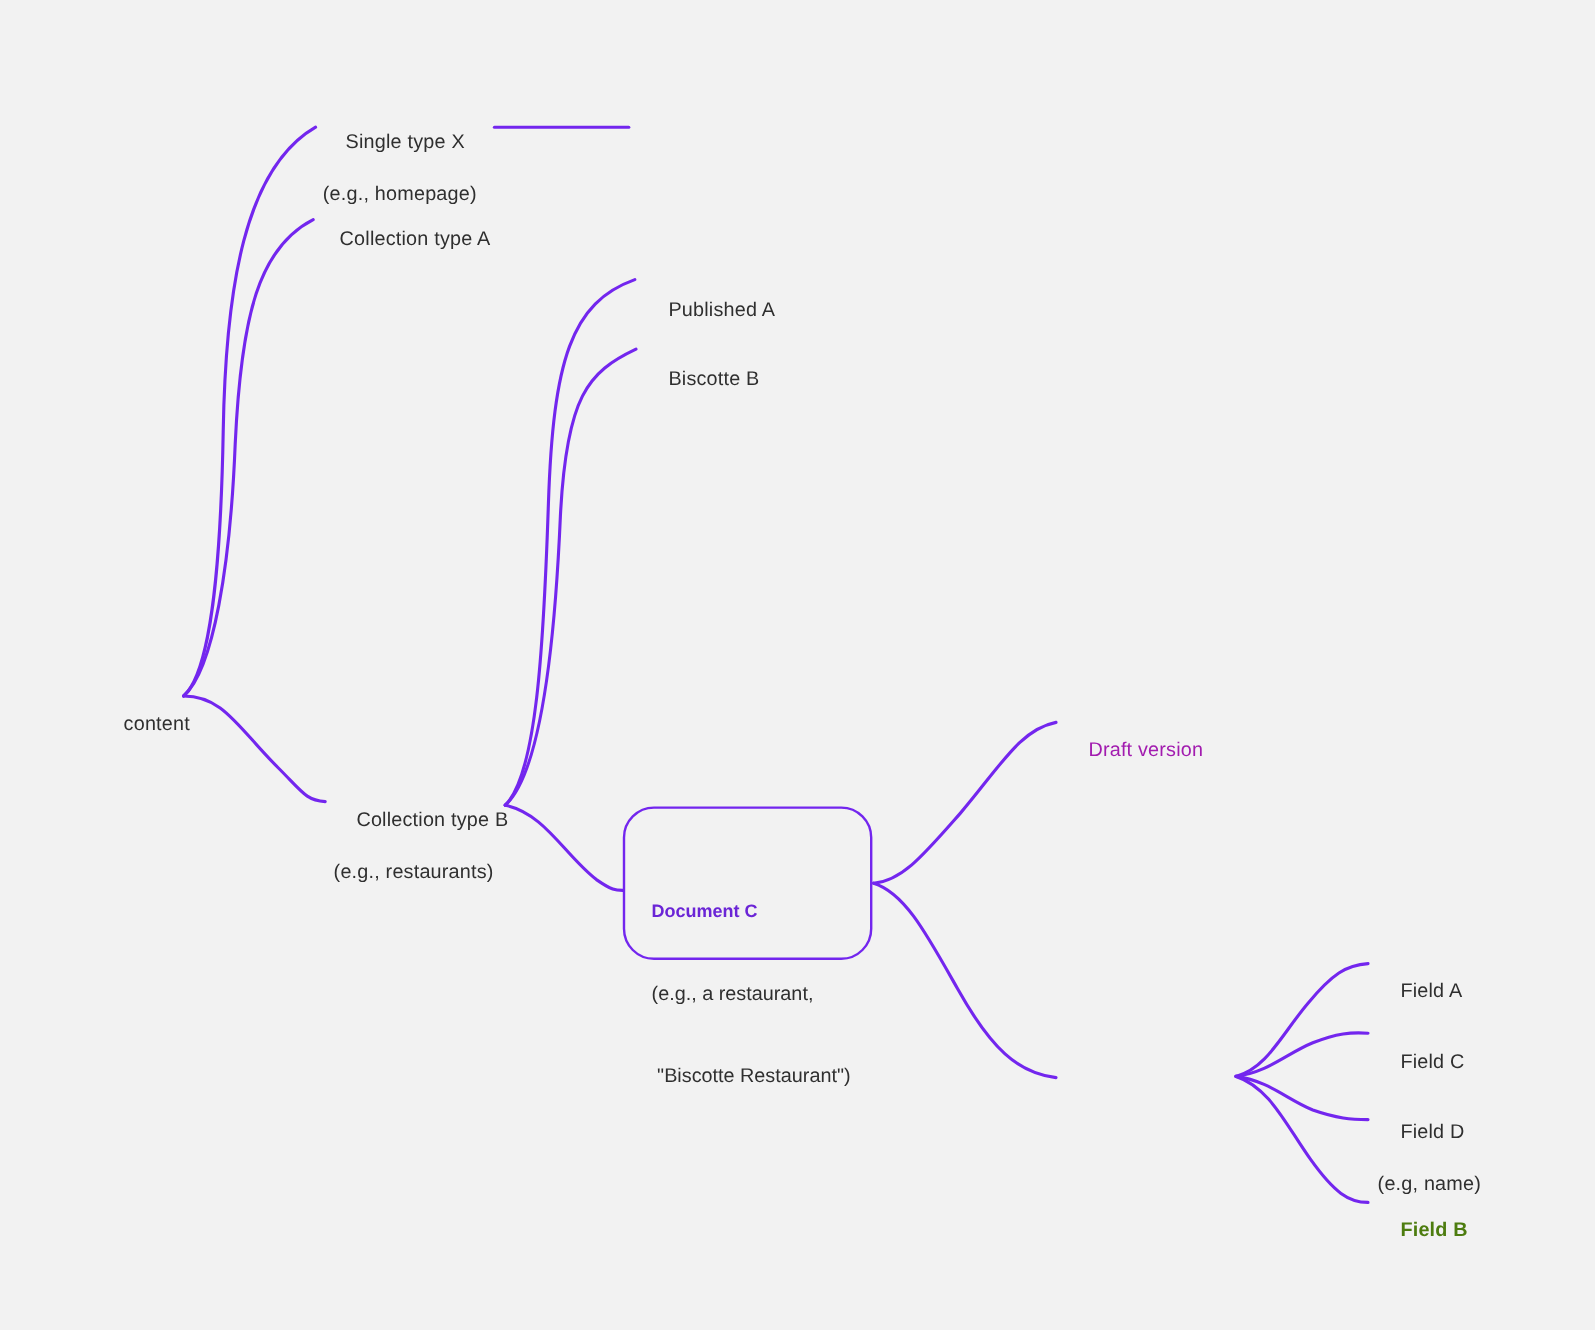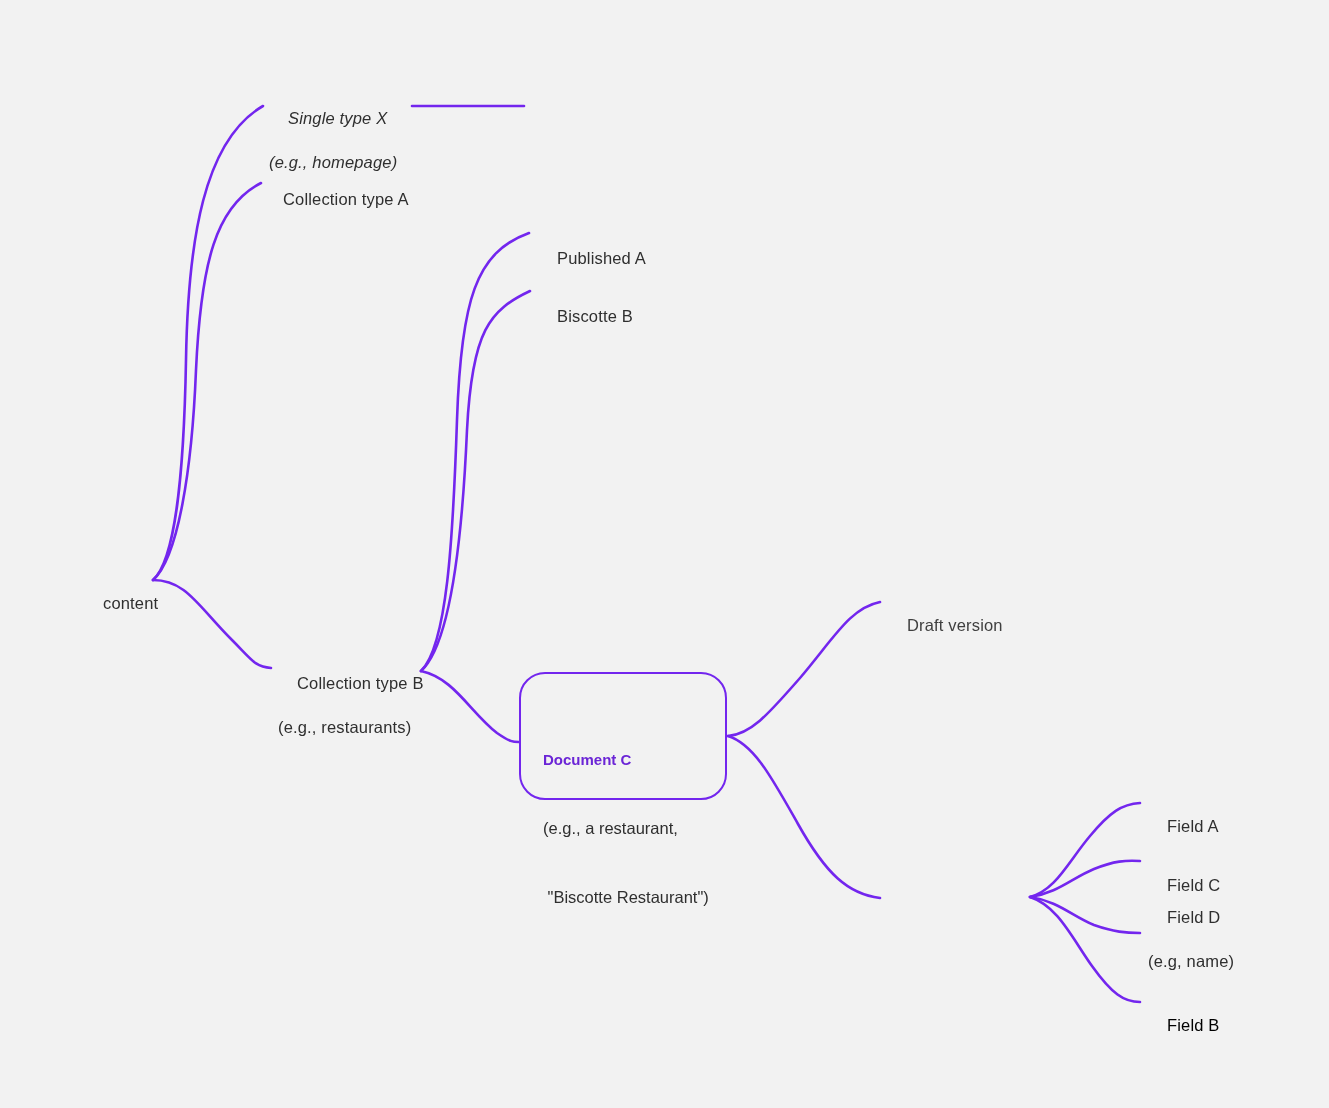--- a/index.html
+++ b/index.html
@@ -43,21 +43,21 @@
   #label-single-x     { left: 269px; top: 85px;  }
   #label-collection-a { left: 264px; top: 166px; }
   #label-collection-b { left: 278px; top: 650px; }
   #label-document-x   { left: 536px; top: 85px;  }
   #label-document-a   { left: 538px; top: 225px; }
   #label-document-b   { left: 538px; top: 283px; }
   #label-draft        { left: 888px; top: 592px; }
   #label-published    { left: 888px; top: 887px; }
   #label-field-a      { left: 1148px; top: 793px; }
   #label-field-c      { left: 1148px; top: 852px; }
-  #label-field-d      { left: 1148px; top: 884px; }
+  #label-field-d      { left: 1148px; top: 910px; }
   #label-field-b      { left: 1148px; top: 992px; }
 
   
   #document-c-box {
     position: absolute;
     left: 519px;
     top: 672px;
     width: 208px;
     height: 128px;
     box-sizing: border-box;
@@ -115,21 +115,21 @@
       <path d="M1030,897 C1058,901 1072,916 1094,925 C1114,932 1126,933 1140,933"></path>
 
       <path d="M1030,897 C1058,906 1072,938 1092,966 C1112,994 1124,1002 1140,1002"></path>
     </g>
   </svg>
 
   <div class="node-label" id="label-content" style="color: rgb(47, 47, 47);">
     <span>content</span>
   </div>
 
-  <div class="node-label" id="label-single-x" style="color: rgb(47, 47, 47); font-style: italic;">
+  <div class="node-label" id="label-single-x" style="color: rgb(47, 47, 47);">
     <span>Single type X</span>
     <span class="sub">(e.g., homepage)</span>
   </div>
 
   <div class="node-label" id="label-collection-a" style="color: rgb(47, 47, 47);">
     <span>Collection type A</span>
   </div>
 
   <div class="node-label" id="label-collection-b" style="color: rgb(47, 47, 47);">
     <span>Collection type B</span>
@@ -138,39 +138,39 @@
 
 
   <div class="node-label" id="label-document-a" style="color: rgb(47, 47, 47);">
     <span>Published A</span>
   </div>
 
   <div class="node-label" id="label-document-b" style="color: rgb(47, 47, 47);">
     <span>Biscotte B</span>
   </div>
 
-  <div class="node-label" id="label-draft" style="color: #404040;">
+  <div class="node-label" id="label-draft" style="color: #a21caf;">
     <span>Draft version</span>
   </div>
 
 
   <div class="node-label" id="label-field-a" style="color: rgb(47, 47, 47);">
     <span>Field A</span>
   </div>
 
   <div class="node-label" id="label-field-c" style="color: rgb(47, 47, 47);">
     <span>Field C</span>
   </div>
 
   <div class="node-label" id="label-field-d" style="color: rgb(47, 47, 47);">
     <span>Field D</span>
     <span class="sub">(e.g, name)</span>
   </div>
 
-  <div class="node-label" id="label-field-b" style="color: #000000;">
+  <div class="node-label" id="label-field-b" style="color: #4d7c0f; font-weight: bold;">
     <span>Field B</span>
   </div>
 
   <div id="document-c-box" style="border-color: rgb(115, 38, 238);"></div>
   <div id="document-c-text">
     <span id="document-c-title" style="color: rgb(107, 37, 214);">Document C</span>
     <span class="sub">(e.g., a restaurant,</span>
     <span class="sub"> "Biscotte Restaurant")</span>
   </div>
 

